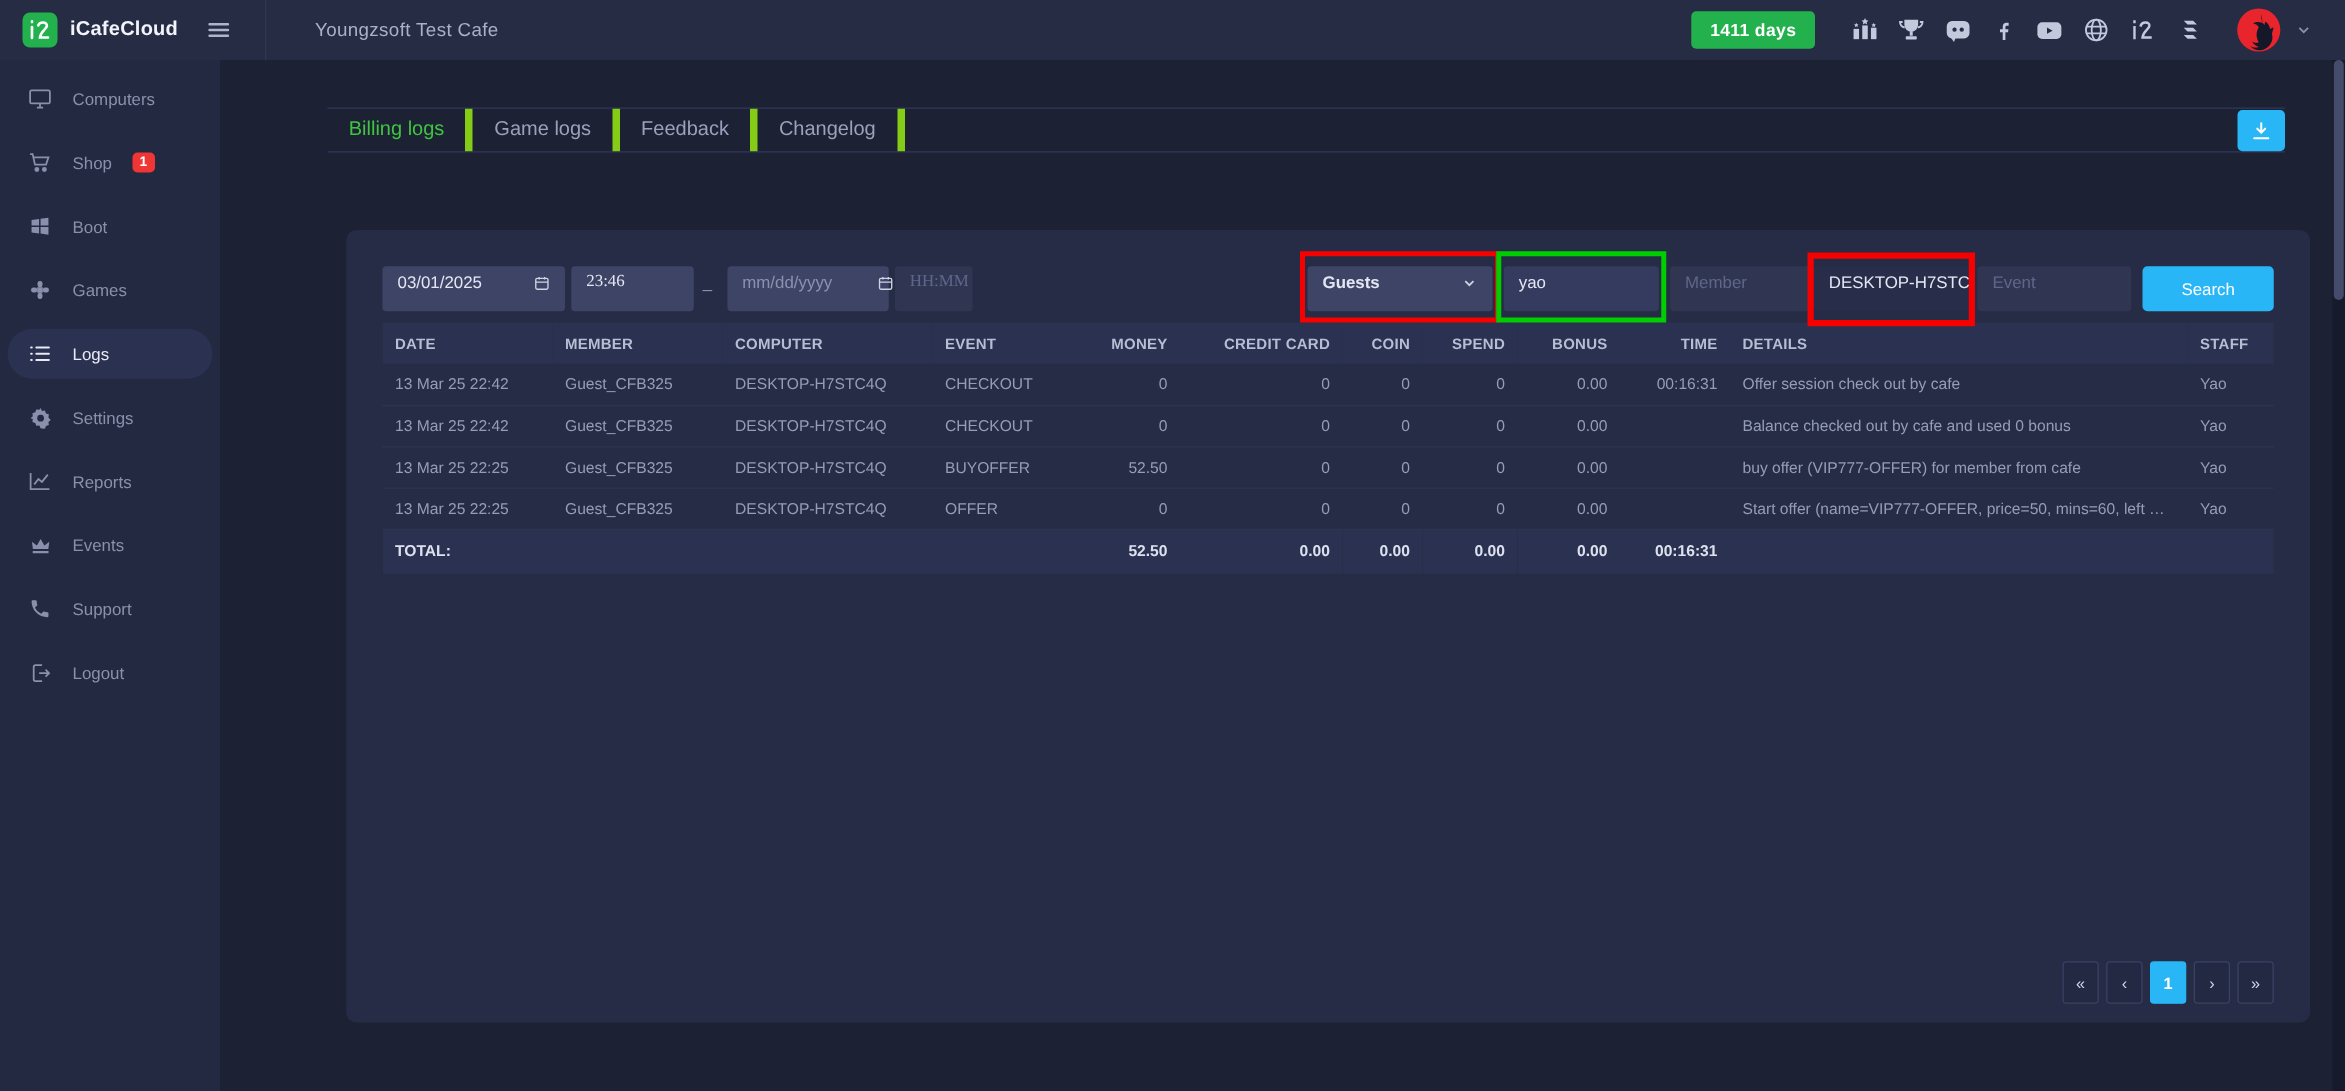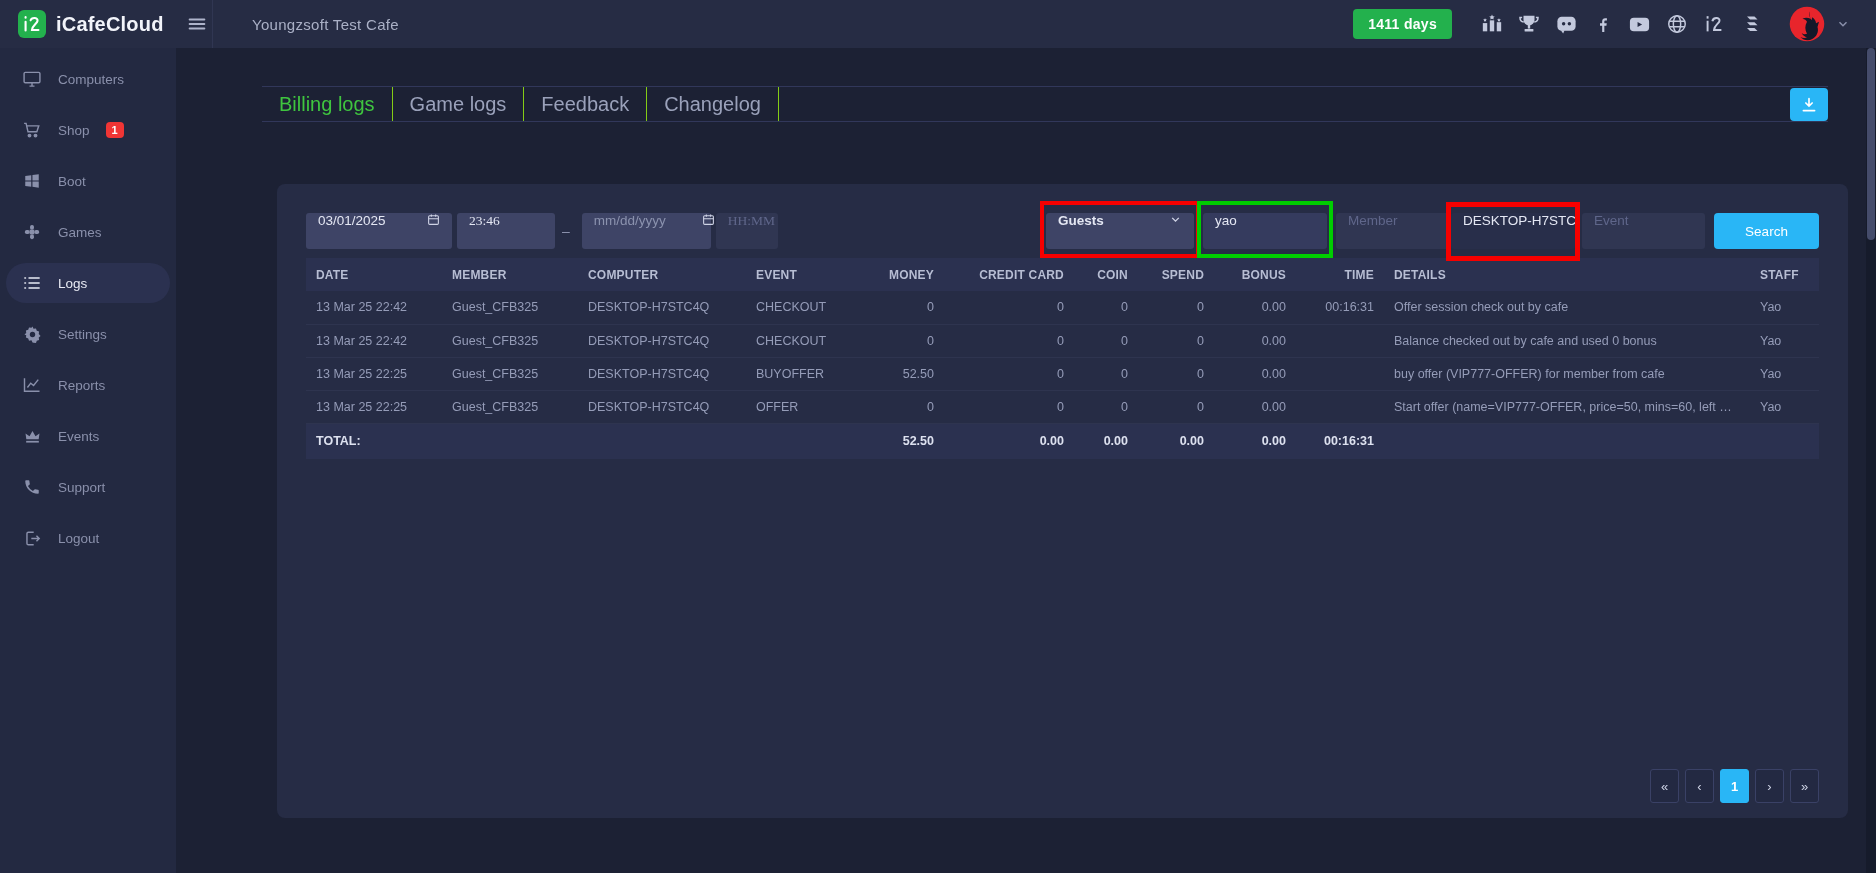--- a/index.html
+++ b/index.html
@@ -12,21 +12,21 @@
   }
   *{margin:0;padding:0;box-sizing:border-box;}
   html,body{width:1876px;height:873px;overflow:hidden;}
   body{background:var(--bg-page);font-family:"Liberation Sans","DejaVu Sans",sans-serif;color:var(--text-main);}
   svg{display:block;}
 
   
   .topbar{position:absolute;left:0;top:0;width:1876px;height:48px;background:var(--bg-bar);display:flex;align-items:center;z-index:5;}
   .brand-area{width:212px;display:flex;align-items:center;padding-left:18px;gap:10px;flex:none;}
   .logo-badge{width:28px;height:28px;background:var(--accent-green);border-radius:6px;display:flex;align-items:center;justify-content:center;flex:none;}
-  .brand-name{font-size:20px;font-weight:bold;color:#f2f4fa;letter-spacing:.2px;white-space:nowrap;}
+  .brand-name{font-size:16px;font-weight:bold;color:#f2f4fa;letter-spacing:.2px;white-space:nowrap;}
   .hamburger{margin-left:12px;cursor:pointer;color:#aeb4cb;}
   .topbar-divider{width:1px;height:48px;background:#303652;flex:none;}
   .cafe-title{margin-left:39px;font-size:15px;color:#aab0c6;letter-spacing:.3px;}
   .topbar-right{margin-left:auto;display:flex;align-items:center;gap:15px;padding-right:26px;}
   .days-badge{background:var(--accent-green);color:#fff;font-size:14px;font-weight:bold;padding:7px 15px;border-radius:4px;letter-spacing:.3px;cursor:pointer;margin-right:14px;}
   .tb-icon{color:#c3c9dd;cursor:pointer;display:flex;align-items:center;}
   .avatar-sm{width:36px;height:36px;border-radius:50%;overflow:hidden;cursor:pointer;flex:none;margin-left:10px;}
   .caret{color:#8a90ab;margin-left:-4px;cursor:pointer;}
 
   
@@ -37,29 +37,29 @@
   .user-masked{font-size:11px;color:var(--text-muted);margin-top:3px;letter-spacing:.5px;}
   .nav{margin-top:4px;}
   .nav-item{height:40px;margin:11px 6px;display:flex;align-items:center;gap:16px;padding-left:16px;border-radius:22px;color:var(--text-muted);font-size:13.5px;cursor:pointer;}
   .nav-item .nicon{width:20px;display:flex;justify-content:center;flex:none;}
   .nav-item.active{background:var(--bg-raised);color:#e8eaf3;}
   .nav-badge{background:var(--badge-red);color:#fff;font-size:11px;font-weight:bold;border-radius:4px;padding:2px 6px;line-height:12px;}
 
   
   .main{position:absolute;left:176px;top:48px;width:1700px;height:825px;}
   .tabbar{margin:38px 48px 0 86px;height:36px;border-top:1px solid #31375a;border-bottom:1px solid #31375a;display:flex;align-items:stretch;position:relative;}
-  .tab{padding:0 17px;display:flex;align-items:center;font-size:20px;color:#9aa1ba;cursor:pointer;border-right:1px solid #84cc16;}
+  .tab{padding:0 17px;display:flex;align-items:center;font-size:16px;color:#9aa1ba;cursor:pointer;border-right:6px solid #84cc16;}
   .tab.active{color:var(--tab-green);}
   .download-btn{position:absolute;right:0;top:1px;width:38px;height:33px;background:var(--accent-blue);border-radius:4px;display:flex;align-items:center;justify-content:center;cursor:pointer;}
 
   .card{margin:62px 28px 0 101px;height:634px;background:var(--bg-card);border-radius:8px;padding:29px 29px 15px 29px;display:flex;flex-direction:column;}
 
   
   .filter-row{display:flex;align-items:center;flex:none;position:relative;z-index:2;}
-  .fld{height:36px;border-radius:3px;background:var(--bg-input);display:flex;align-items:flex-start;padding:0 12px;font-size:13.5px;color:var(--text-bright);cursor:text;white-space:nowrap;gap:36px;}
+  .fld{height:36px;border-radius:3px;background:var(--bg-input);display:flex;align-items:flex-end;padding:16px 12px;font-size:13.5px;color:var(--text-bright);cursor:text;white-space:nowrap;gap:36px;}
   .fld .cal{margin-left:auto;color:#cfd3e5;}
   .fld.select{cursor:pointer;}
   .fld.select .chev{margin-left:auto;color:#cfd3e5;}
   .ph{color:#8b92ae;}
   .ph-dim{color:var(--text-dim);}
   .fld.mid{background:var(--bg-input-mid);}
   .fld.dark{background:var(--bg-input-dark);}
   .fld.darker{background:var(--bg-input-darker);}
   .dash{margin:0 12px 0 7px;color:var(--text-muted);font-size:14px;}
   .gap5{margin-left:5px;font-family:Liberation Serif, serif;} .gap9{margin-left:9px;}

